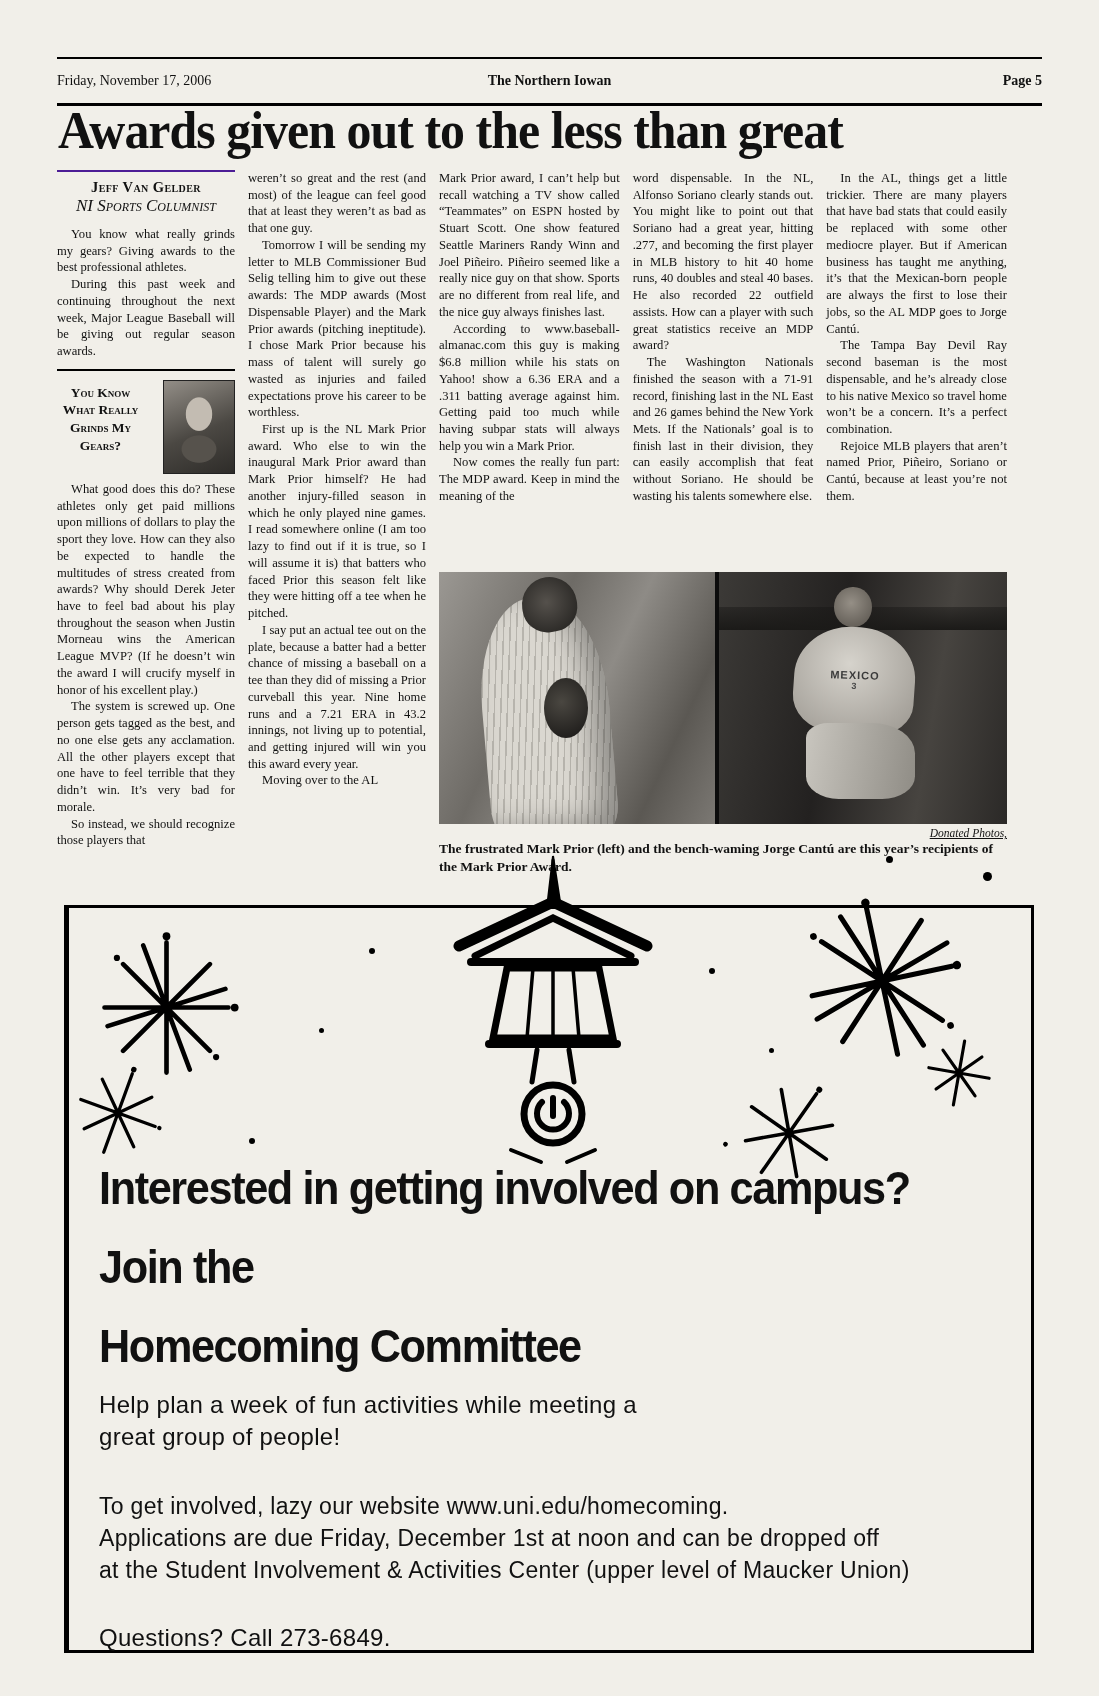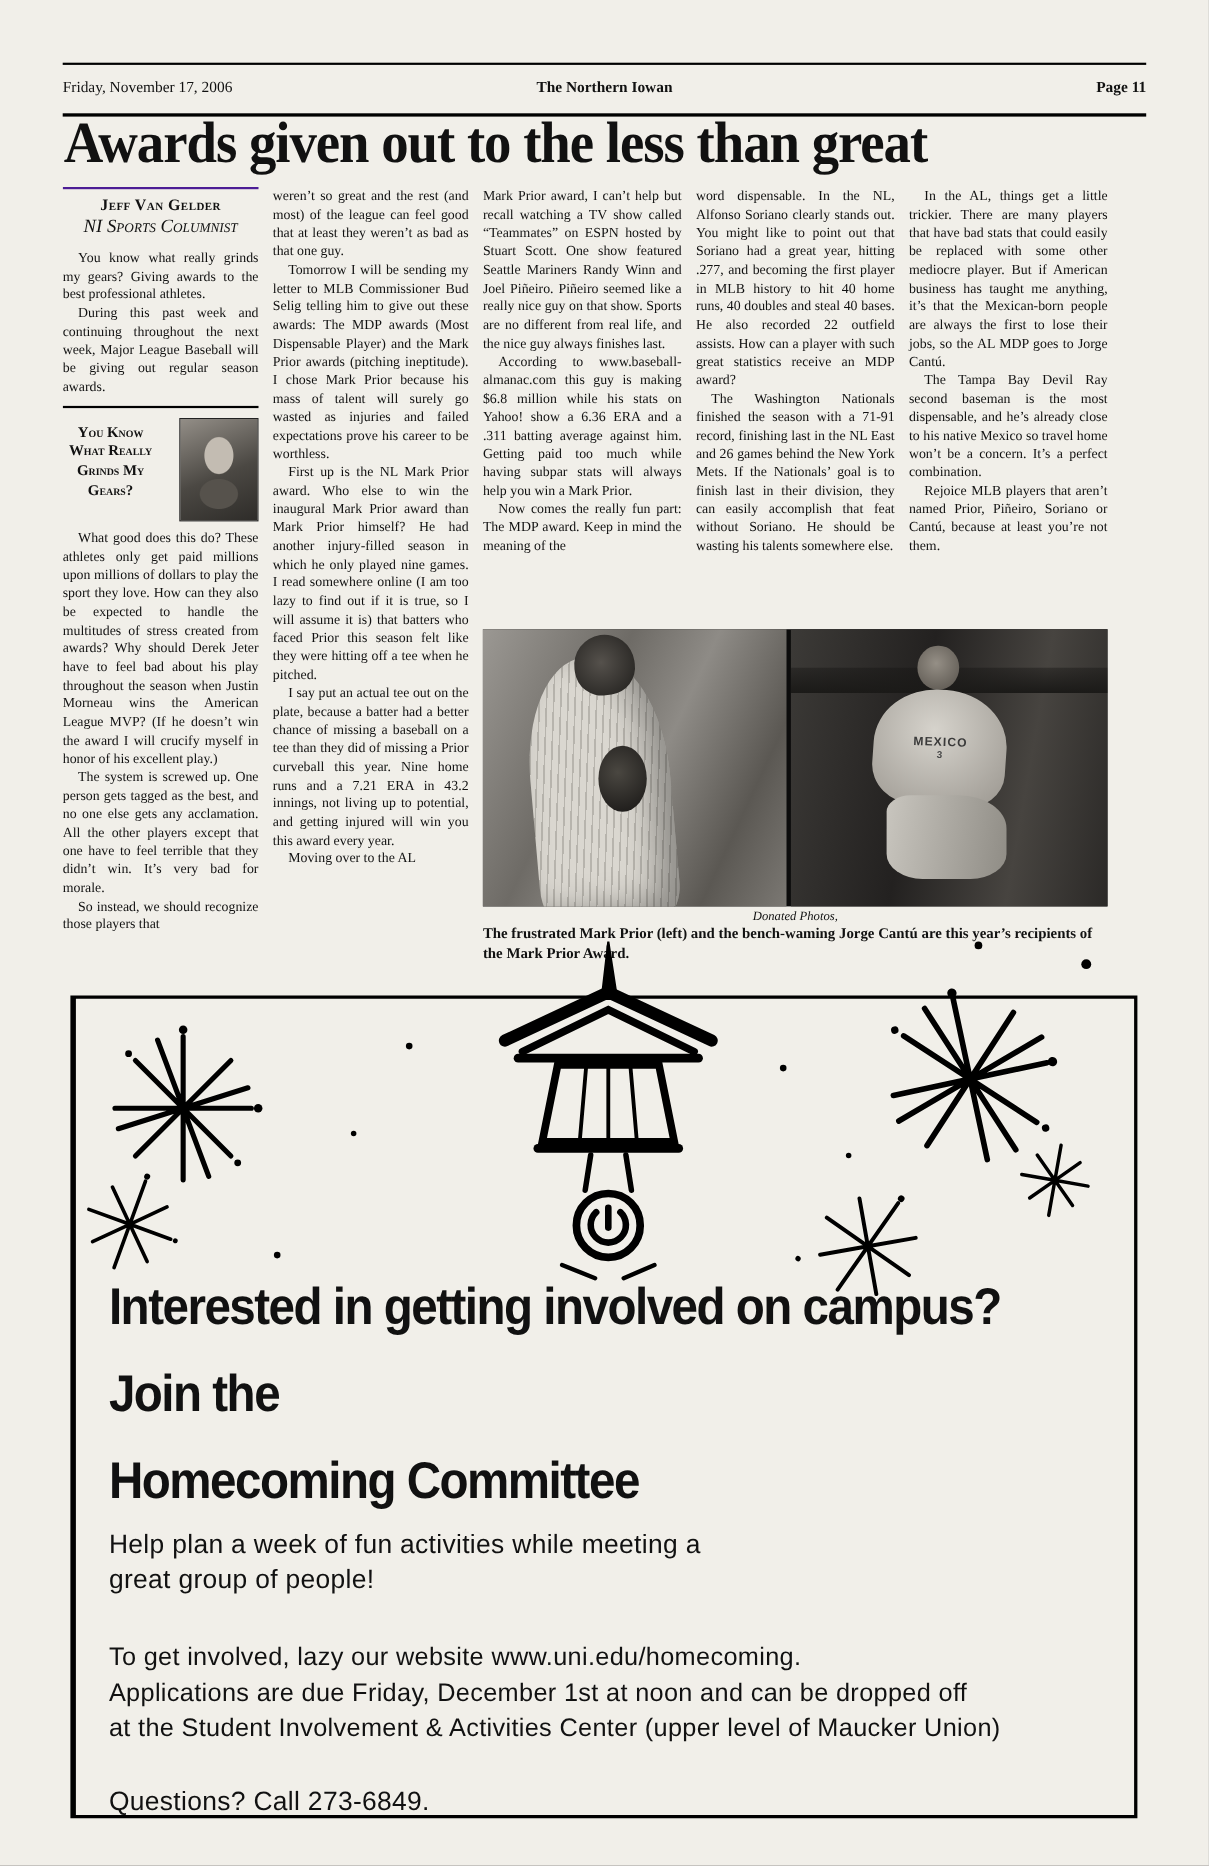--- a/index.html
+++ b/index.html
@@ -96,21 +96,21 @@
     color:#3a3a3a; letter-spacing:1px; transform:rotate(-2deg); }
   .jersey-num { font-family:"Liberation Sans",sans-serif; font-weight:bold; font-size:9px; color:#4a4a4a; }
   .cantu-head {
     position:absolute; left:40%; top:6%; width:13%; height:16%;
     background:radial-gradient(circle at 45% 40%, #958f86, #5f5a53 85%); border-radius:50%;
   }
   .cantu-pants {
     position:absolute; left:30%; top:60%; width:38%; height:30%;
     background:linear-gradient(100deg,#c9c6bf,#8f8c85); border-radius:20% 40% 30% 30%;
   }
-  .photo-credit { text-align:center; font-style:italic; font-size:11.5px; margin-top:3px; }
+  .photo-credit { text-align:right; font-style:italic; font-size:11.5px; margin-top:3px;text-decoration:underline; }
   .photo-caption { font-weight:bold; font-size:13.5px; line-height:1.3; margin-top:1px; text-align:left; }
 
   
   .ad {
     position:absolute; left:64px; top:905px; width:970px; height:748px;
     border:3px solid #000; border-left-width:5px; background:#f1efe9;
   }
   .ad-text { position:absolute; left:30px; top:252px; right:24px;
     font-family:"Liberation Sans",sans-serif; }
   .ad-h { margin:0 0 24px; font-weight:bold; font-size:47px; letter-spacing:-1.5px;
@@ -126,21 +126,21 @@
 </style>
 </head>
 <body>
 
 <div class="page">
 
   <div class="rule-top"></div>
   <div class="masthead-row">
     <span class="date">Friday, November 17, 2006</span>
     <span class="pub">The Northern Iowan</span>
-    <span class="pageno">Page 11</span>
+    <span class="pageno">Page 5</span>
   </div>
   <div class="rule-bottom"></div>
 
   <h1 class="headline">Awards given out to the less than great</h1>
 
   <div class="columns">
 
     <div class="col">
       <div class="byline">
         <div class="author">Jeff Van Gelder</div>

